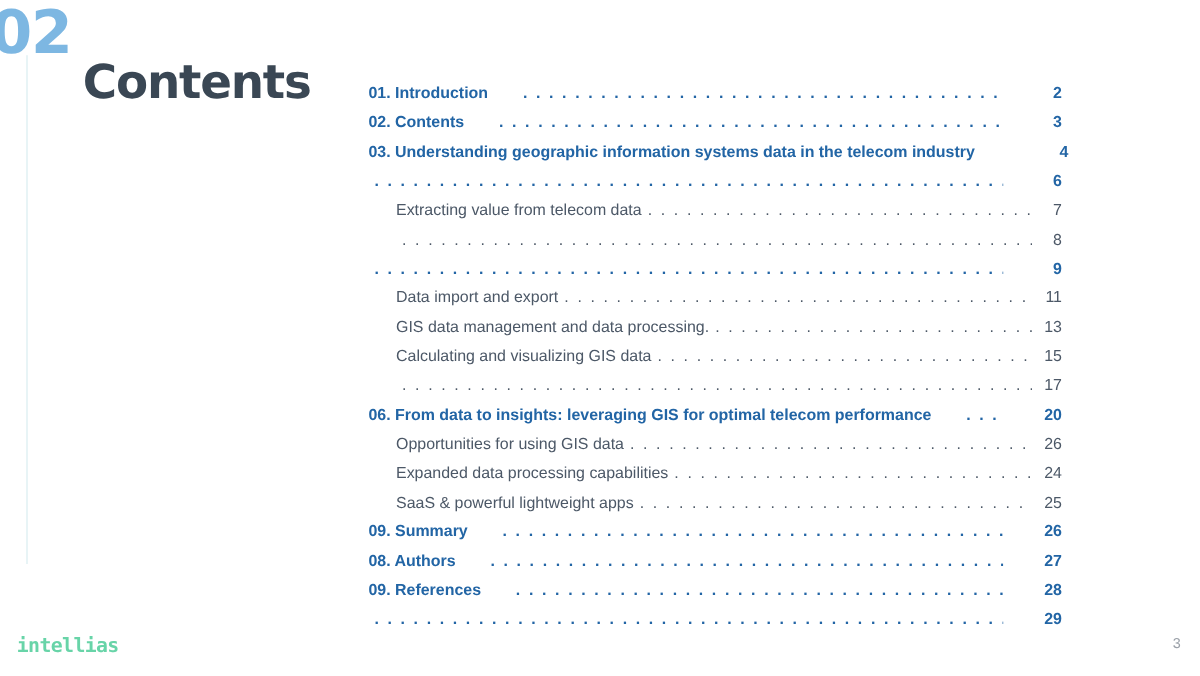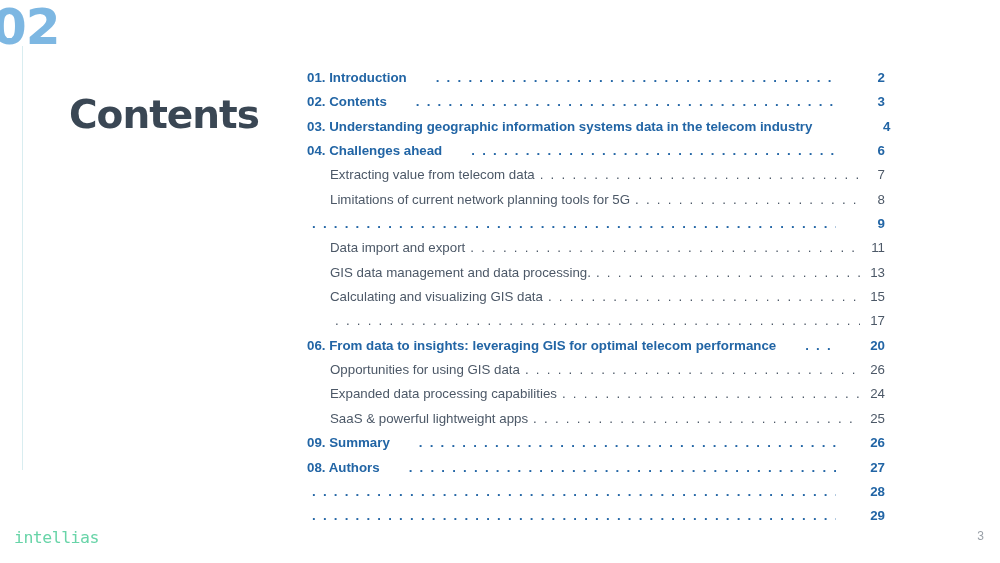--- a/index.html
+++ b/index.html
@@ -31,21 +31,20 @@
 
   .page-title {
     position: absolute;
     left: 69px; top: 50px;
     font-family: "DejaVu Sans", sans-serif;
     font-weight: bold;
     font-size: 39px;
     line-height: 1;
     color: var(--title-color, #3a4754);
     letter-spacing: -1px;
-    margin-top: 45px;
   }
 
   .toc {
     position: absolute;
     left: 307px; top: 66px;
     width: 578px;
   }
 
   .toc-row {
     display: flex;
@@ -82,21 +81,21 @@
     flex: 0 0 auto;
     margin-left: 5px;
     min-width: 20px;
     text-align: right;
   }
 
   .brand-logo {
     position: absolute;
     left: 14px; top: 528px;
     font-family: "DejaVu Sans Mono", monospace;
-    font-weight: normal;
+    font-weight: bold;
     font-size: 16.5px;
     letter-spacing: -0.5px;
     color: var(--logo-color, #68d4a8);
   }
 
   .page-indicator {
     position: absolute;
     right: 16px; top: 529px;
     font-size: 12px;
     color: var(--page-indicator-color, #9aa0a8);
@@ -122,33 +121,31 @@
     <span class="toc-page">3</span>
   </div>
 
   <div class="toc-row main">
     <span class="toc-label">03. Understanding geographic information systems data in the telecom industry</span>
     <span class="toc-leader">. . . . . . . . . . . . . . . . . . . . . . . . . . . . . . . . . . . . . . . . . . . . . . . . . . . . . . . . . . . . . . . . . . . . . . . . . . . . . . . . . . . . . . . . . . . . . . . . . . . . . . . . . . . . . . . . . . . . . . . . . . . . . . . . . . . . . . . . . . . . </span>
     <span class="toc-page">4</span>
   </div>
 
   <div class="toc-row main">
-    <span class="toc-label">04. Challenges ahead</span>
     <span class="toc-leader">. . . . . . . . . . . . . . . . . . . . . . . . . . . . . . . . . . . . . . . . . . . . . . . . . . . . . . . . . . . . . . . . . . . . . . . . . . . . . . . . . . . . . . . . . . . . . . . . . . . . . . . . . . . . . . . . . . . . . . . . . . . . . . . . . . . . . . . . . . . . </span>
     <span class="toc-page">6</span>
   </div>
 
   <div class="toc-row sub">
     <span class="toc-label">Extracting value from telecom data</span>
     <span class="toc-leader">. . . . . . . . . . . . . . . . . . . . . . . . . . . . . . . . . . . . . . . . . . . . . . . . . . . . . . . . . . . . . . . . . . . . . . . . . . . . . . . . . . . . . . . . . . . . . . . . . . . . . . . . . . . . . . . . . . . . . . . . . . . . . . . . . . . . . . . . . . . . </span>
     <span class="toc-page">7</span>
   </div>
 
   <div class="toc-row sub">
-    <span class="toc-label">Limitations of current network planning tools for 5G</span>
     <span class="toc-leader">. . . . . . . . . . . . . . . . . . . . . . . . . . . . . . . . . . . . . . . . . . . . . . . . . . . . . . . . . . . . . . . . . . . . . . . . . . . . . . . . . . . . . . . . . . . . . . . . . . . . . . . . . . . . . . . . . . . . . . . . . . . . . . . . . . . . . . . . . . . . </span>
     <span class="toc-page">8</span>
   </div>
 
   <div class="toc-row main">
     <span class="toc-leader">. . . . . . . . . . . . . . . . . . . . . . . . . . . . . . . . . . . . . . . . . . . . . . . . . . . . . . . . . . . . . . . . . . . . . . . . . . . . . . . . . . . . . . . . . . . . . . . . . . . . . . . . . . . . . . . . . . . . . . . . . . . . . . . . . . . . . . . . . . . . </span>
     <span class="toc-page">9</span>
   </div>
 
   <div class="toc-row sub">
@@ -204,20 +201,21 @@
     <span class="toc-page">26</span>
   </div>
 
   <div class="toc-row main">
     <span class="toc-label">08. Authors</span>
     <span class="toc-leader">. . . . . . . . . . . . . . . . . . . . . . . . . . . . . . . . . . . . . . . . . . . . . . . . . . . . . . . . . . . . . . . . . . . . . . . . . . . . . . . . . . . . . . . . . . . . . . . . . . . . . . . . . . . . . . . . . . . . . . . . . . . . . . . . . . . . . . . . . . . . </span>
     <span class="toc-page">27</span>
   </div>
 
   <div class="toc-row main">
+    <span class="toc-label">09. References</span>
     <span class="toc-leader">. . . . . . . . . . . . . . . . . . . . . . . . . . . . . . . . . . . . . . . . . . . . . . . . . . . . . . . . . . . . . . . . . . . . . . . . . . . . . . . . . . . . . . . . . . . . . . . . . . . . . . . . . . . . . . . . . . . . . . . . . . . . . . . . . . . . . . . . . . . . </span>
     <span class="toc-page">28</span>
   </div>
 
   <div class="toc-row main">
     <span class="toc-leader">. . . . . . . . . . . . . . . . . . . . . . . . . . . . . . . . . . . . . . . . . . . . . . . . . . . . . . . . . . . . . . . . . . . . . . . . . . . . . . . . . . . . . . . . . . . . . . . . . . . . . . . . . . . . . . . . . . . . . . . . . . . . . . . . . . . . . . . . . . . . </span>
     <span class="toc-page">29</span>
   </div>
 </div>
 

